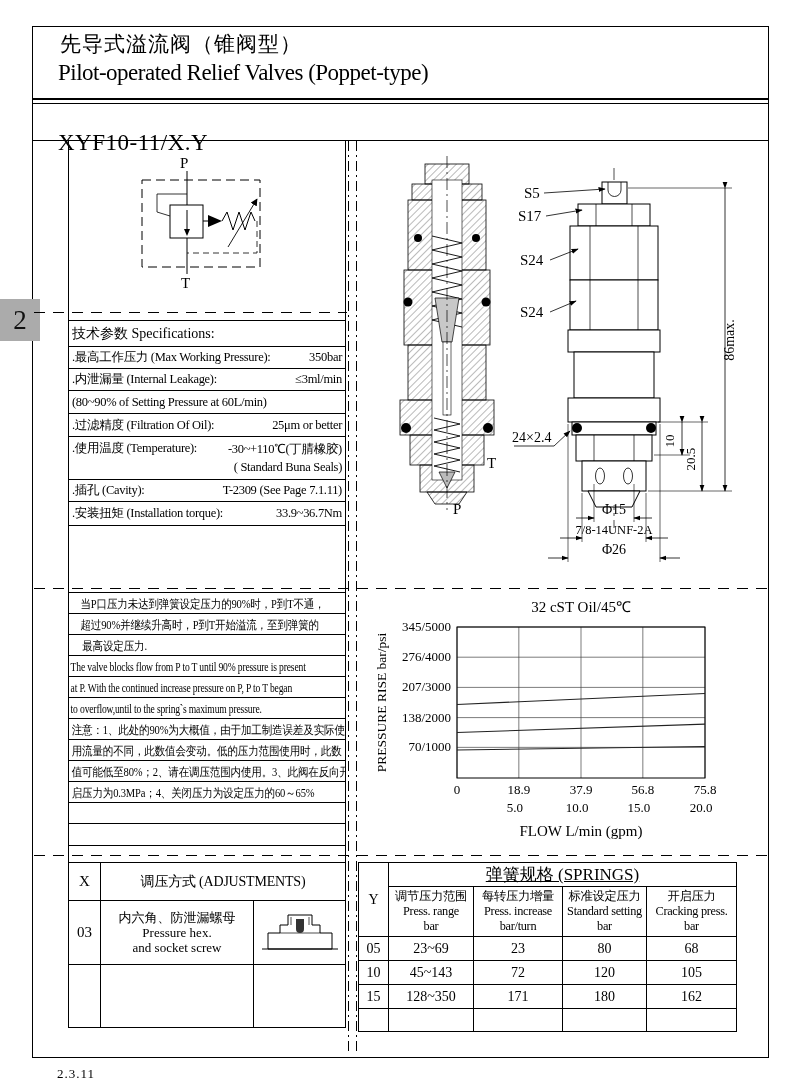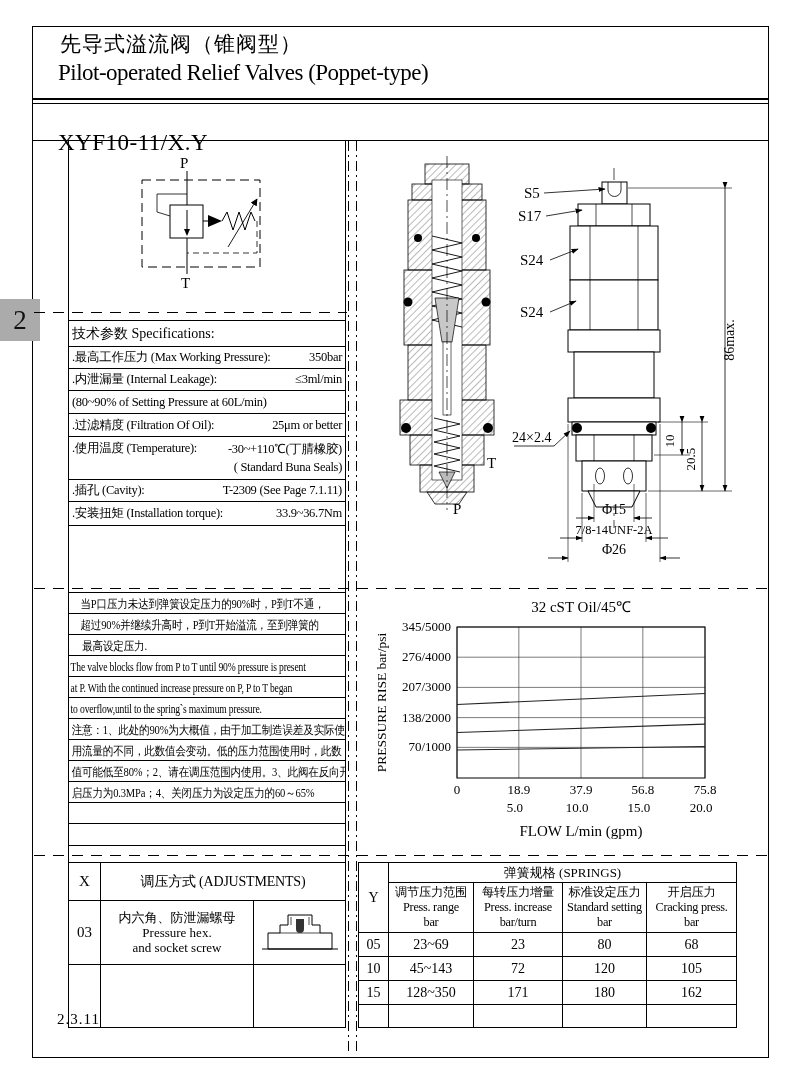--- a/index.html
+++ b/index.html
@@ -9,21 +9,21 @@
   .frame{left:32px;top:26px;width:735px;height:1030px;border:1.5px solid #000;}
   .hline{position:absolute;background:#000;height:1px;}
   .vline{position:absolute;background:#000;width:1px;}
   .vddot{position:absolute;width:1px;background:repeating-linear-gradient(to bottom,#000 0 10px,transparent 10px 14px,#000 14px 16px,transparent 16px 20px);}
   .hdash{position:absolute;height:1px;background:repeating-linear-gradient(to right,#000 0 11px,transparent 11px 19px);}
   .title-zh{left:60px;top:30px;font-size:21px;letter-spacing:1px;}
   .title-en{left:58px;top:60px;font-size:23px;letter-spacing:-0.5px;}
   .model{left:58px;top:110px;font-size:23px;letter-spacing:0.5px;margin-top:20px;}
   .tab2{left:0;top:299px;width:40px;height:42px;background:#ababab;color:#111;
         font-size:27px;display:flex;align-items:center;justify-content:center;}
-  .pagenum{left:57px;top:1011px;font-size:15px;letter-spacing:1px;}
+  .pagenum{left:57px;top:1066px;font-size:13px;letter-spacing:1px;}
   
   .specs{left:68px;top:320px;width:278px;border:1px solid #000;box-sizing:border-box;font-size:12.5px;letter-spacing:-0.3px;}
   .srow{box-sizing:border-box;height:22px;border-bottom:1px solid #000;display:flex;
         justify-content:space-between;align-items:center;padding:0 3px;white-space:nowrap;overflow:hidden;}
   .srow:last-child{border-bottom:none;}
   .srow.h26{height:26px;font-size:14px;letter-spacing:0;}
   .srow.h23{height:23px;}
   .srow.h43{height:43px;align-items:flex-start;}
   .srow .lab{padding-top:0;}
   .srow.h43 .lab{padding-top:3px;}
@@ -42,21 +42,21 @@
   table{border-collapse:collapse;table-layout:fixed;}
   td{border:1px solid #000;text-align:center;vertical-align:middle;padding:0;overflow:hidden;}
   .adj{left:68px;top:862px;}
   .adj td{font-size:13px;}
   .adj .code{font-size:15px;}
   .adj .hdr{font-size:14px;letter-spacing:-0.2px;}
   .adj .txt3{line-height:15px;}
   .spr{left:358px;top:862px;}
   .spr td{font-size:14px;}
   .spr .h2 div{font-size:12.3px;line-height:15px;letter-spacing:-0.3px;}
-  .spr .hdr{font-size:13px;}
+  .spr .hdr{font-size:17px;text-decoration:underline;}
   svg text{font-family:"Liberation Serif",serif;fill:#000;}
 </style>
 </head>
 <body>
 
 <div id="page">
   <div class="abs frame"></div>
 
   <div class="abs title-zh">先导式溢流阀（锥阀型）</div>
   <div class="abs title-en">Pilot-operated Relief Valves (Poppet-type)</div>

